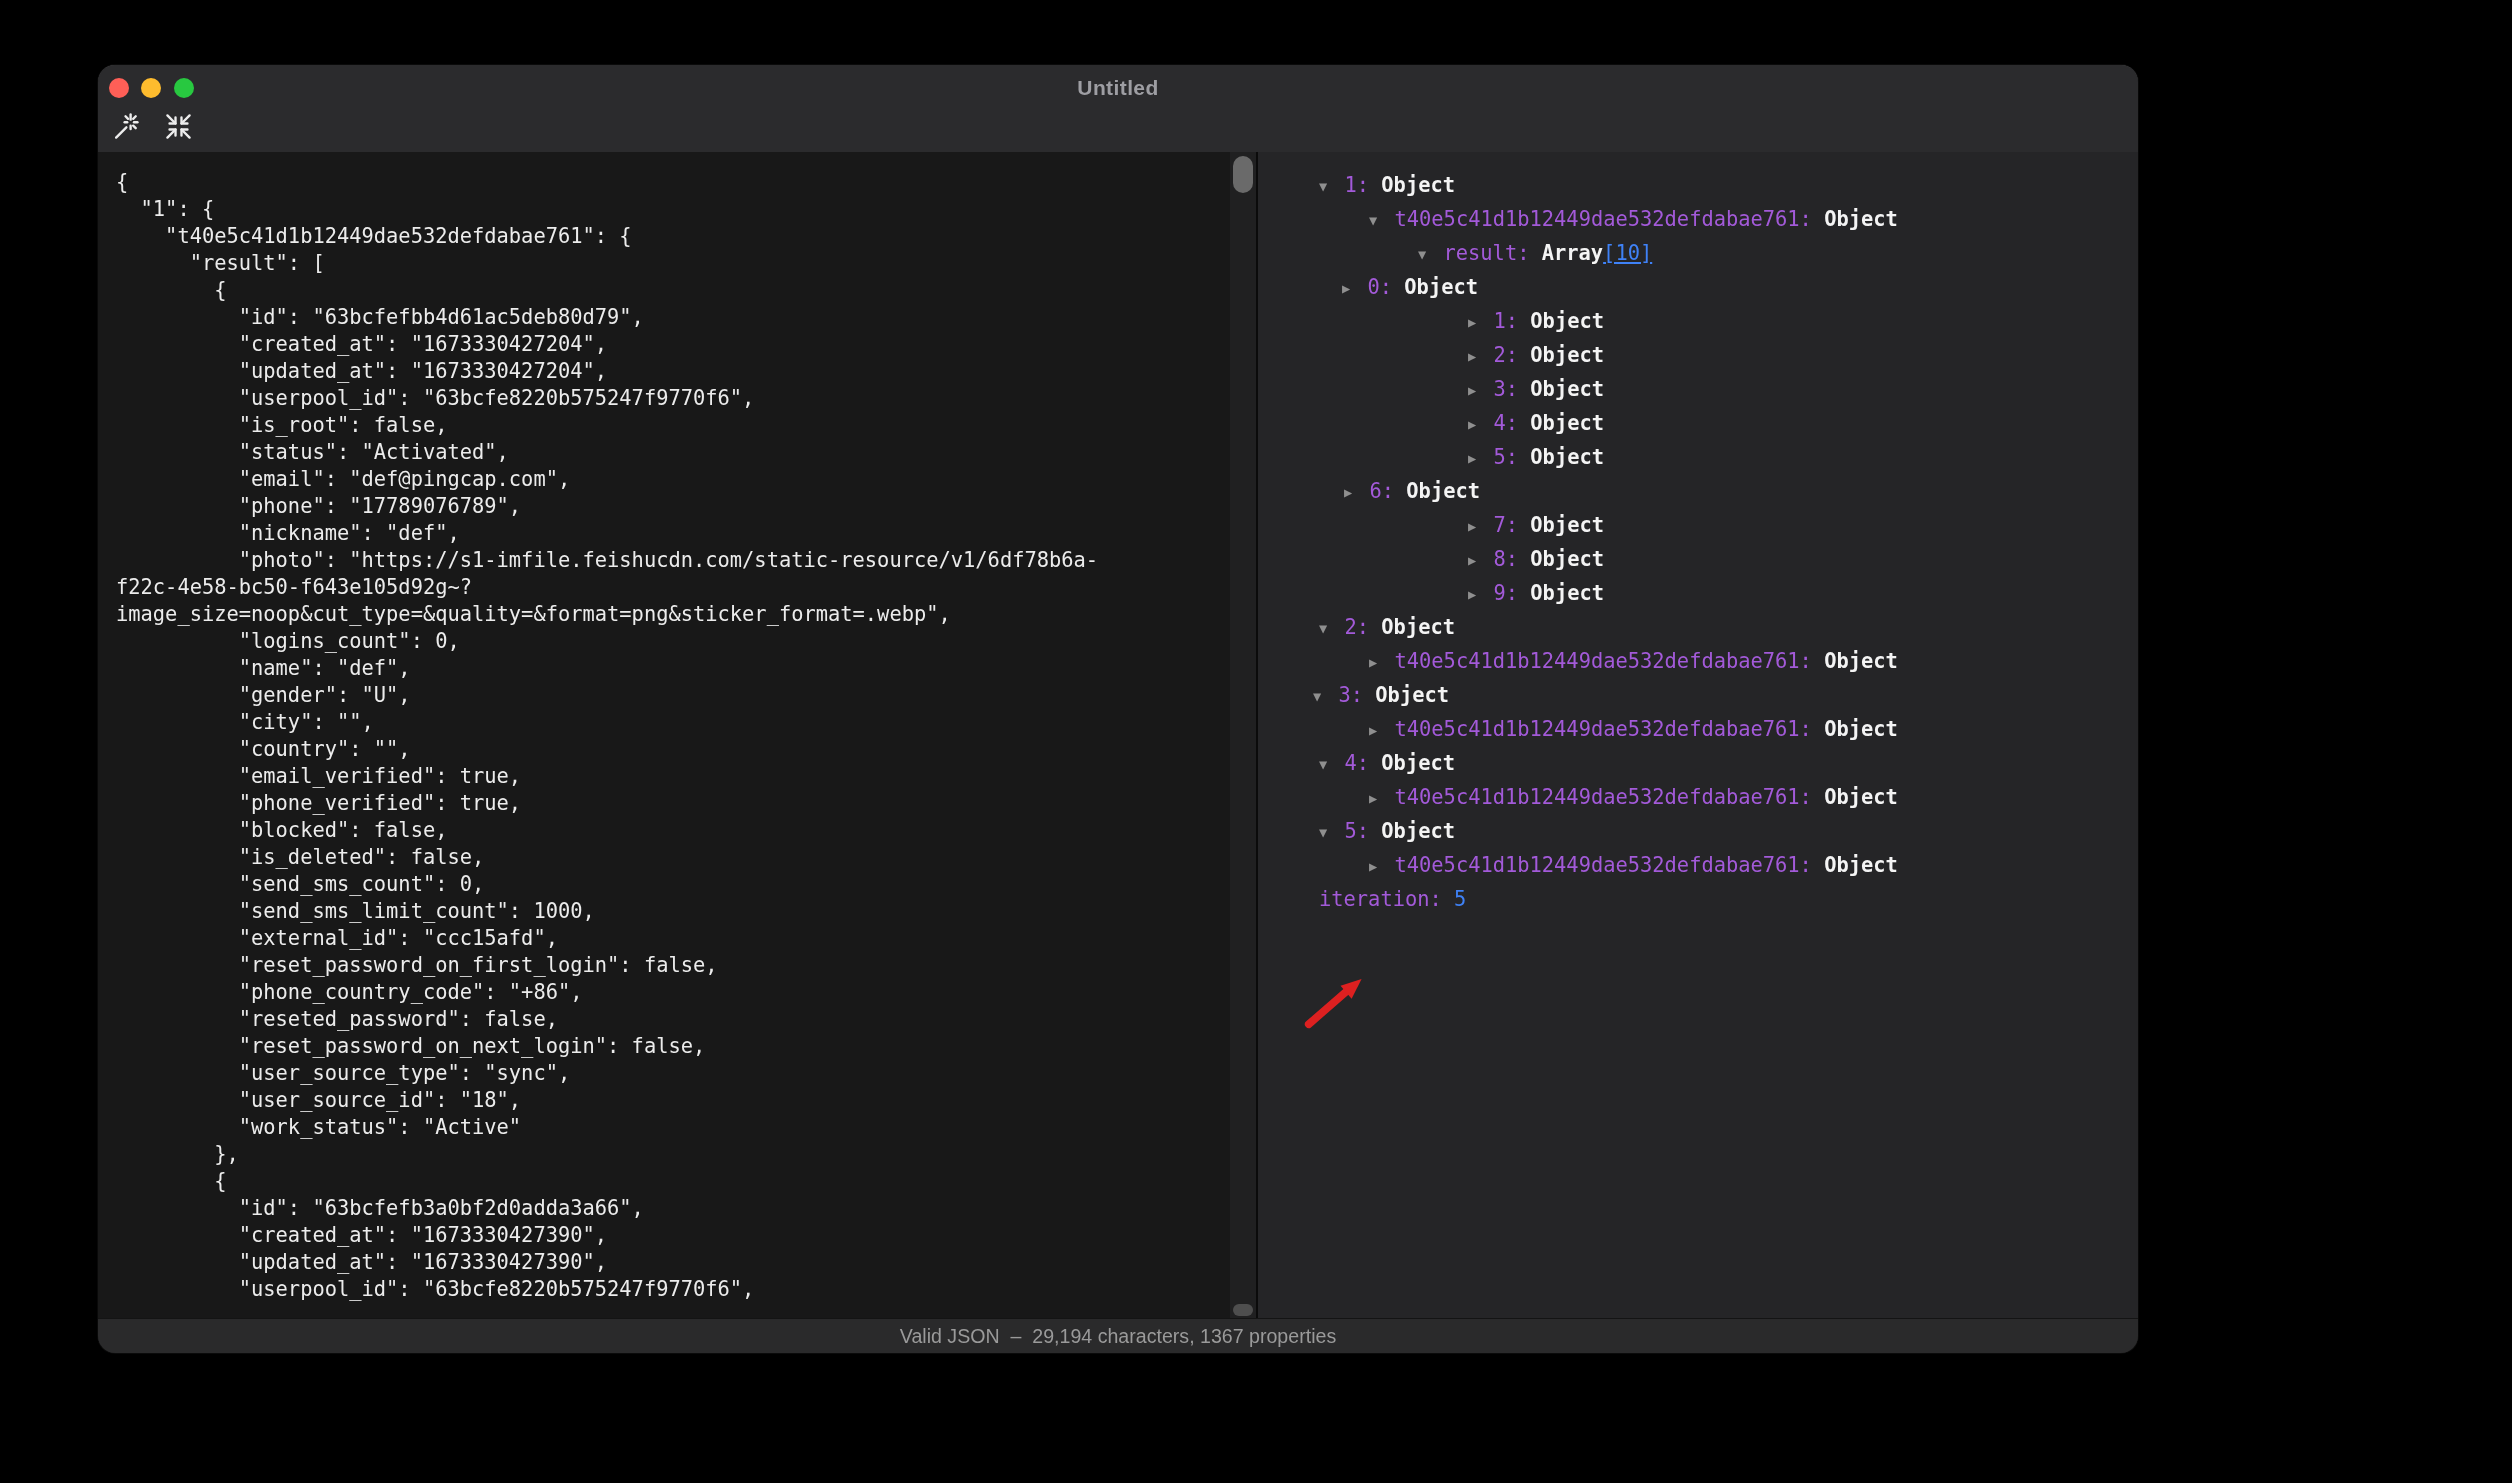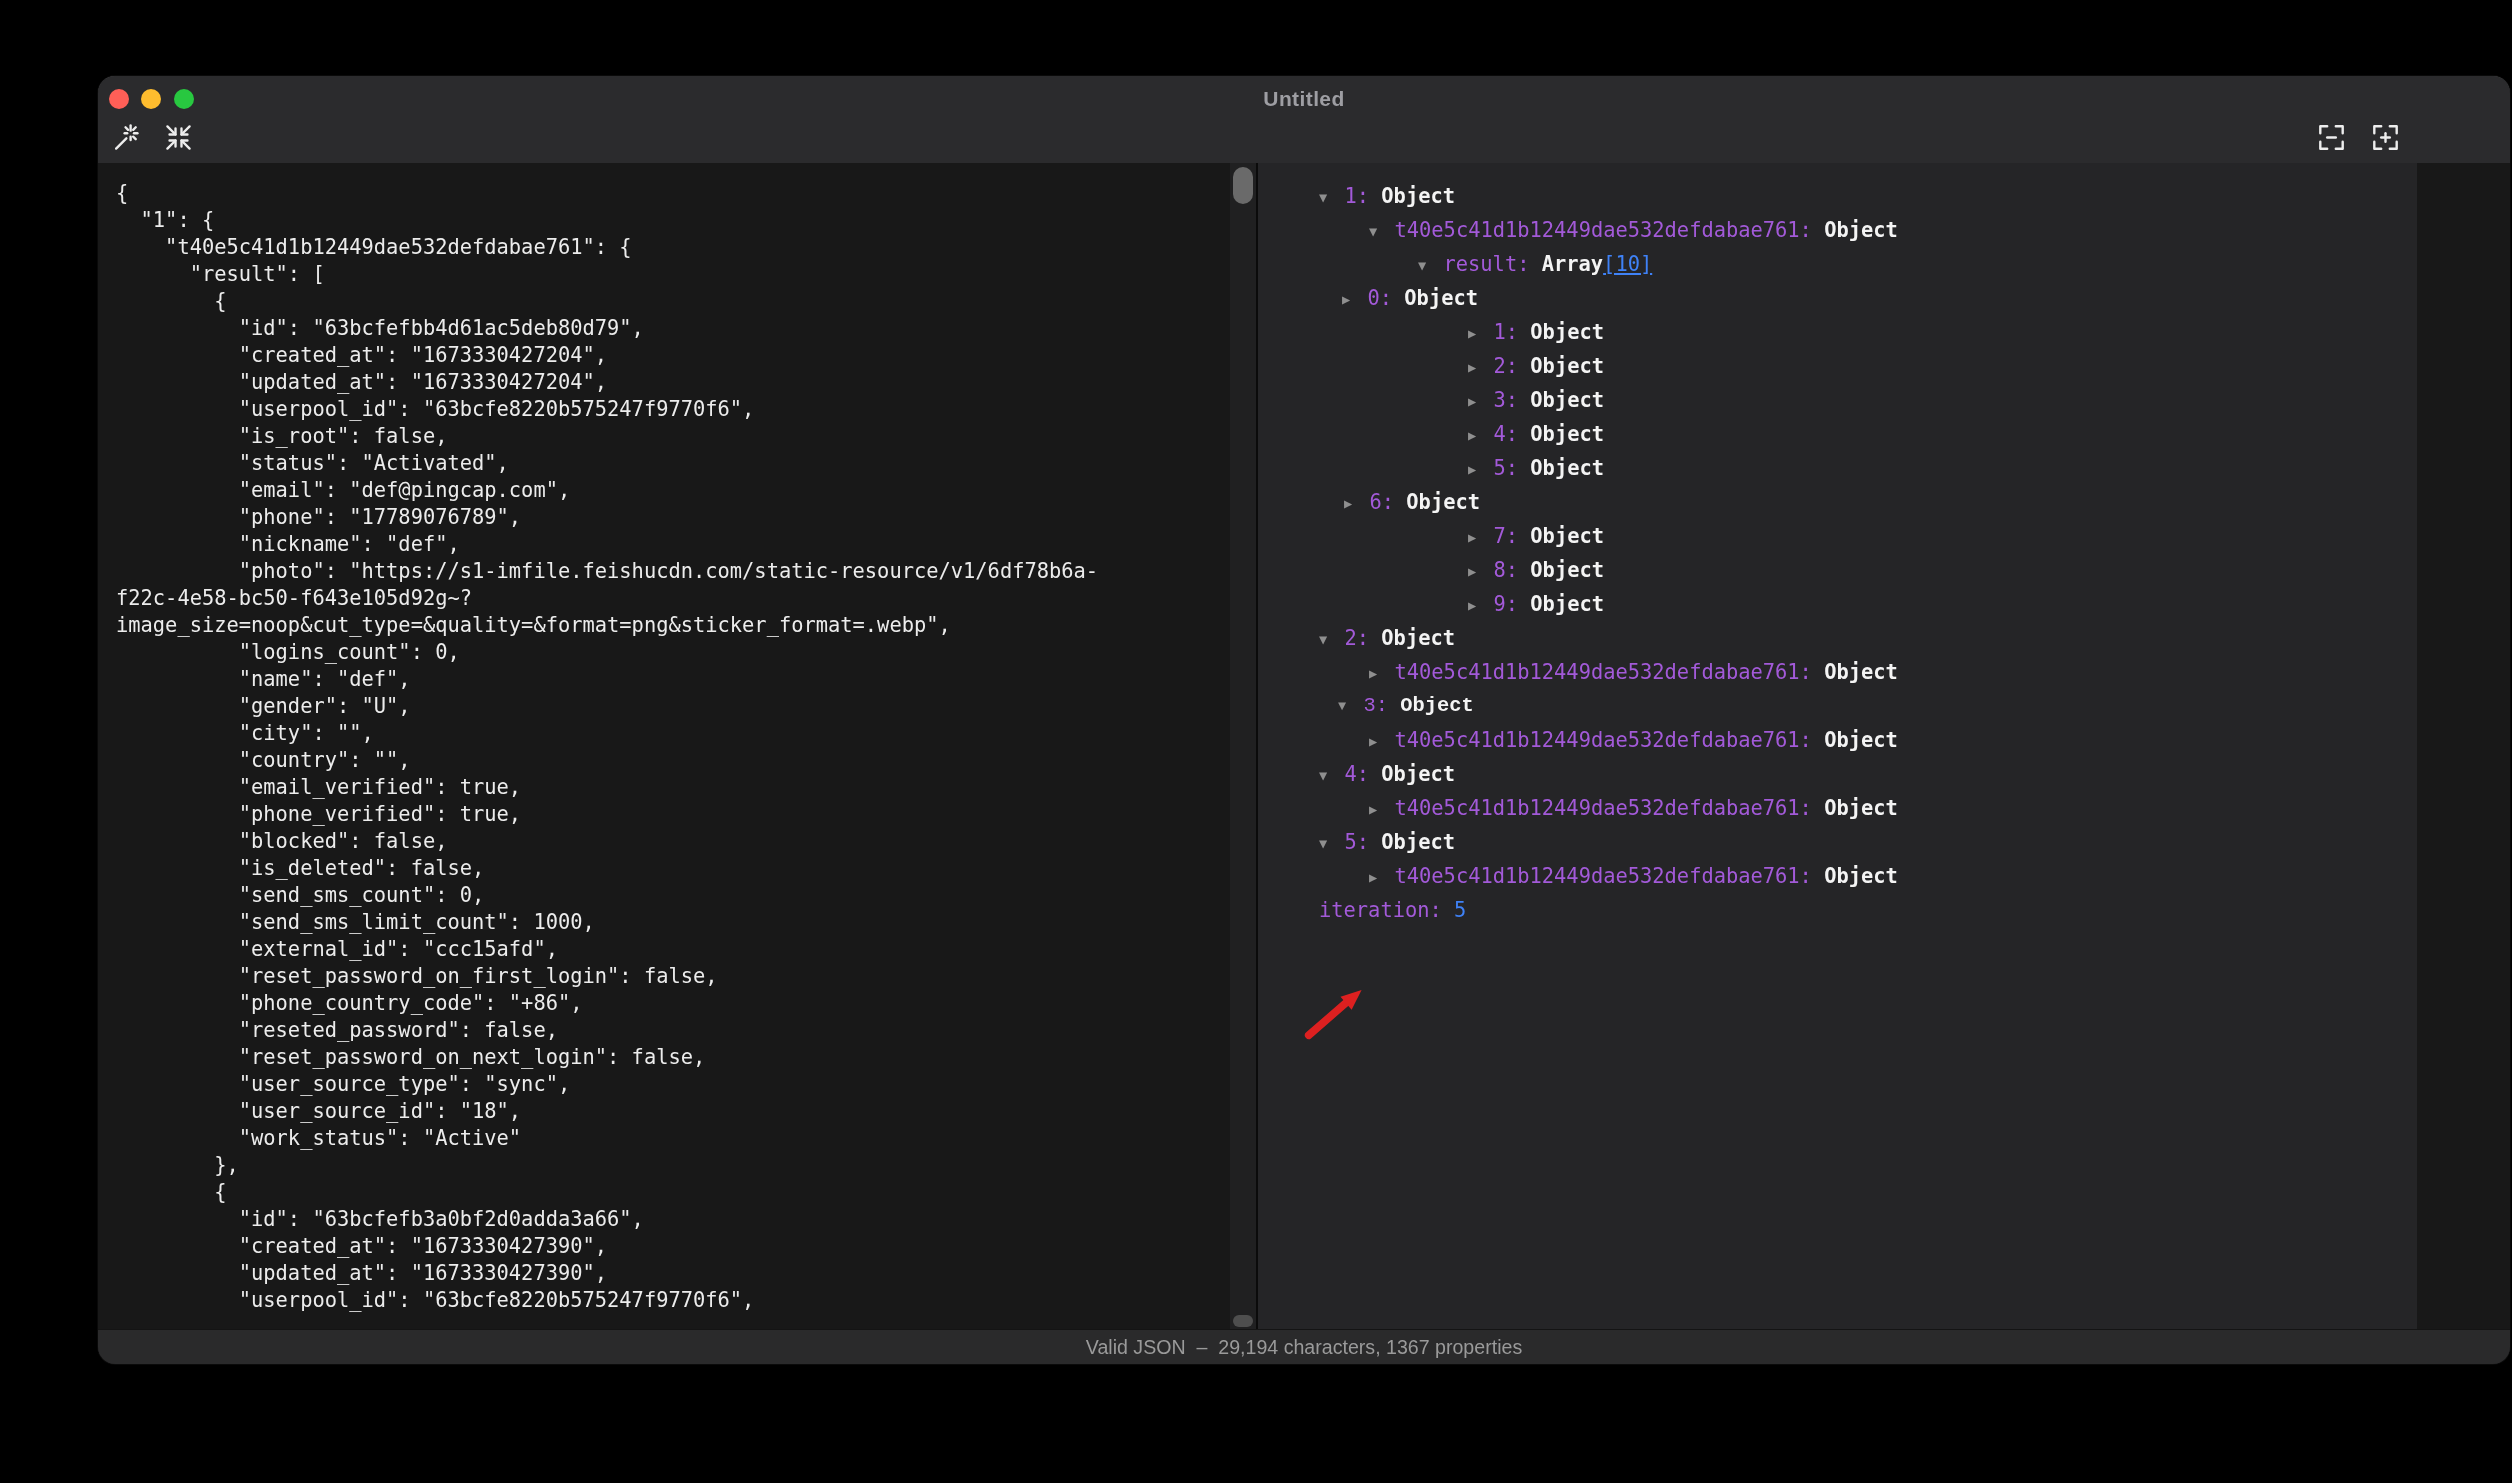--- a/index.html
+++ b/index.html
@@ -6,21 +6,21 @@
     --accent-purple:#a35ad9;
     --accent-blue:#3f82f7;
     --traffic-red:#ff5f57;
     --traffic-yellow:#febc2e;
     --traffic-green:#28c840;
     --arrow-red:#dd2020;
   }
   *{margin:0;padding:0;box-sizing:border-box;}
   html,body{width:2512px;height:1483px;background:#000;overflow:hidden;
     font-family:"Liberation Sans",sans-serif;}
-  .window{position:absolute;left:98px;top:76px;width:2412px;height:1288px;
+  .window{position:absolute;left:98px;top:65px;width:2040px;height:1288px;
     border-radius:17px;overflow:hidden;background:#181818;
     box-shadow:inset 0 0.9px 0 #4a4a4c, 0 0 0 0.9px #0a0a0a;}
   
   .header{position:absolute;left:0;top:0;width:100%;height:87px;background:#2b2b2d;}
   .title-row{position:absolute;left:0;top:0;width:100%;height:46px;
     display:flex;align-items:center;justify-content:center;}
   .window-title{color:#9e9ea3;font-size:21px;font-weight:bold;letter-spacing:0.4px;}
   .traffic{position:absolute;top:12.8px;width:20.4px;height:20.4px;border-radius:50%;}
   .t-red{left:11px;background:var(--traffic-red);}
   .t-yellow{left:43px;background:var(--traffic-yellow);}
@@ -175,21 +175,21 @@
         <div class="tree-row" style="padding-left: 210px;"><span class="tri">▶</span><span class="tkey">2: </span><span class="tval type">Object</span></div>
         <div class="tree-row" style="padding-left: 210px;"><span class="tri">▶</span><span class="tkey">3: </span><span class="tval type">Object</span></div>
         <div class="tree-row" style="padding-left: 210px;"><span class="tri">▶</span><span class="tkey">4: </span><span class="tval type">Object</span></div>
         <div class="tree-row" style="padding-left: 210px;"><span class="tri">▶</span><span class="tkey">5: </span><span class="tval type">Object</span></div>
         <div class="tree-row" style="padding-left: 86px;"><span class="tri">▶</span><span class="tkey">6: </span><span class="tval type">Object</span></div>
         <div class="tree-row" style="padding-left: 210px;"><span class="tri">▶</span><span class="tkey">7: </span><span class="tval type">Object</span></div>
         <div class="tree-row" style="padding-left: 210px;"><span class="tri">▶</span><span class="tkey">8: </span><span class="tval type">Object</span></div>
         <div class="tree-row" style="padding-left: 210px;"><span class="tri">▶</span><span class="tkey">9: </span><span class="tval type">Object</span></div>
         <div class="tree-row" style="padding-left: 61px;"><span class="tri">▼</span><span class="tkey">2: </span><span class="tval type">Object</span></div>
         <div class="tree-row" style="padding-left: 111px;"><span class="tri">▶</span><span class="tkey">t40e5c41d1b12449dae532defdabae761: </span><span class="tval type">Object</span></div>
-        <div class="tree-row" style="padding-left: 80px; font-family: Liberation Mono, monospace;"><span class="tri">▼</span><span class="tkey">3: </span><span class="tval type">Object</span></div>
+        <div class="tree-row" style="padding-left: 55px;"><span class="tri">▼</span><span class="tkey">3: </span><span class="tval type">Object</span></div>
         <div class="tree-row" style="padding-left: 111px;"><span class="tri">▶</span><span class="tkey">t40e5c41d1b12449dae532defdabae761: </span><span class="tval type">Object</span></div>
         <div class="tree-row" style="padding-left: 61px;"><span class="tri">▼</span><span class="tkey">4: </span><span class="tval type">Object</span></div>
         <div class="tree-row" style="padding-left: 111px;"><span class="tri">▶</span><span class="tkey">t40e5c41d1b12449dae532defdabae761: </span><span class="tval type">Object</span></div>
         <div class="tree-row" style="padding-left: 61px;"><span class="tri">▼</span><span class="tkey">5: </span><span class="tval type">Object</span></div>
         <div class="tree-row" style="padding-left: 111px;"><span class="tri">▶</span><span class="tkey">t40e5c41d1b12449dae532defdabae761: </span><span class="tval type">Object</span></div>
         <div class="tree-row" style="padding-left: 61px;"><span class="tkey">iteration: </span><span class="tval number">5</span></div>
       </div>
   </div>
 
   <div class="status-bar">

